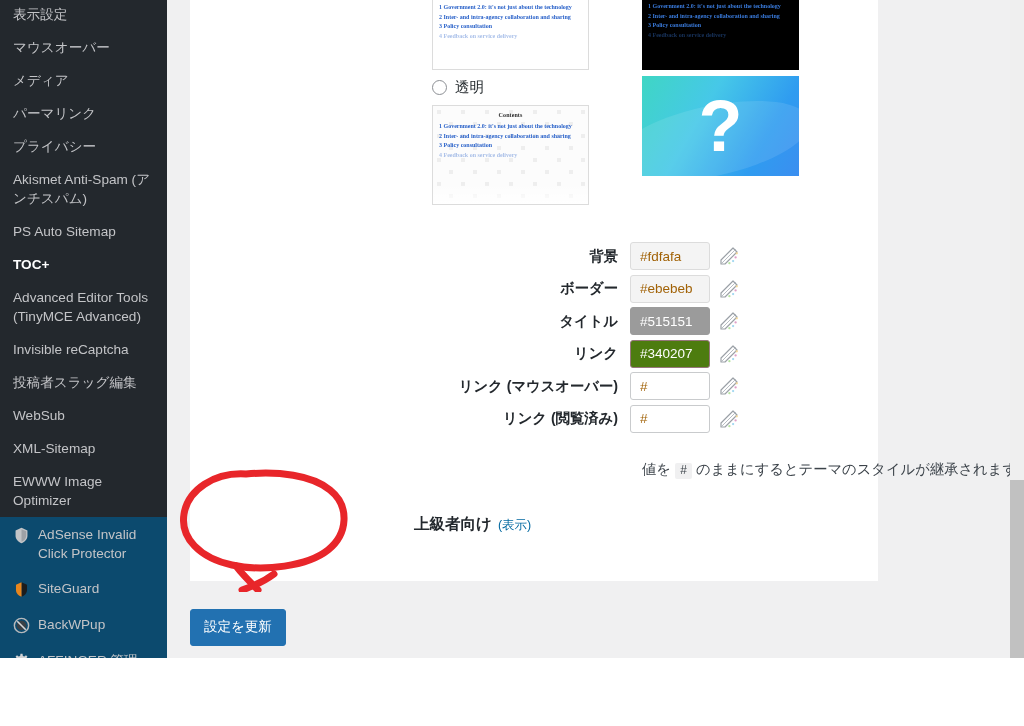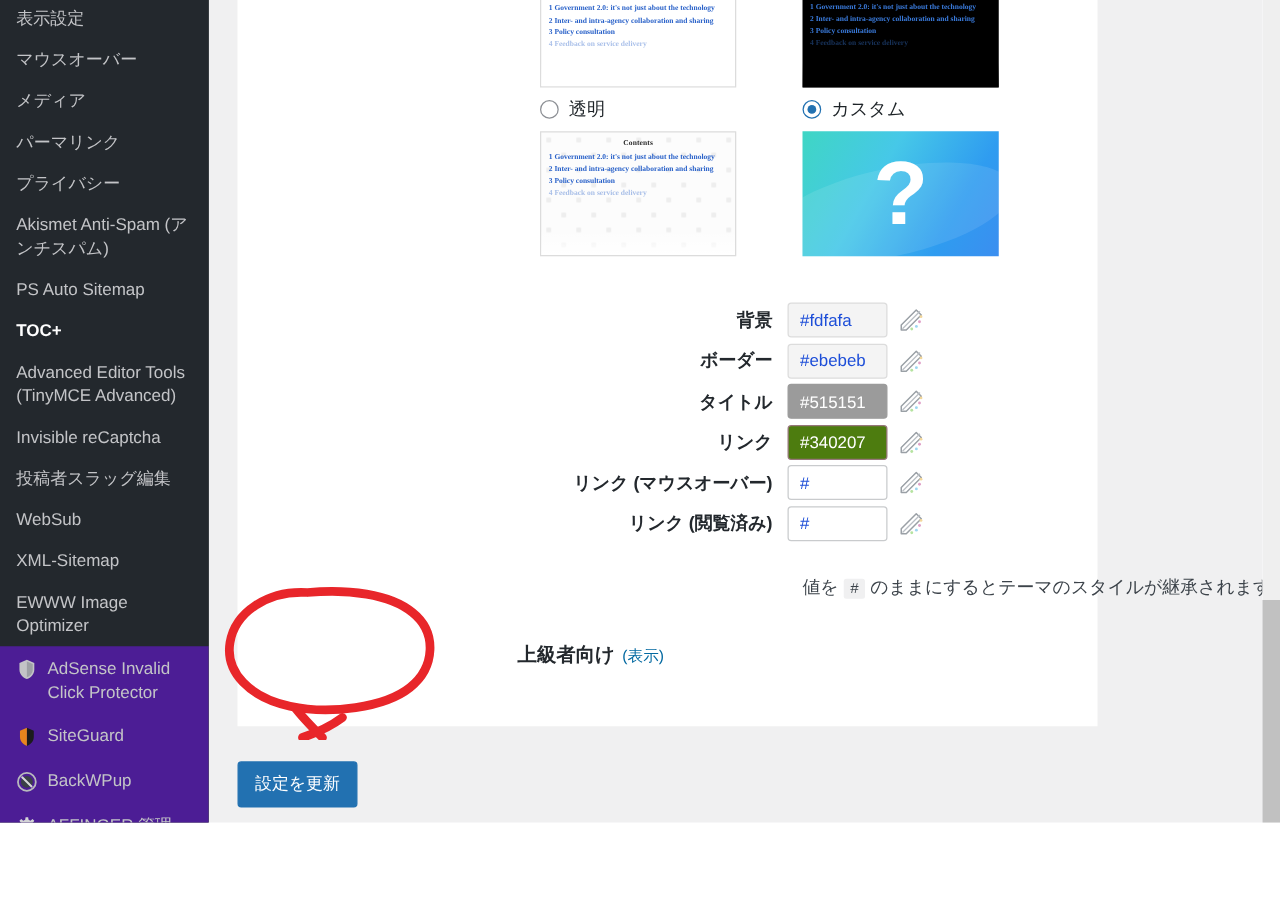--- a/index.html
+++ b/index.html
@@ -40,21 +40,21 @@
     background: #23282d;
     overflow: hidden;
   }
   .sidebar-inner {
     position: absolute;
     left: 0;
     top: -2px;
     width: 167px;
   }
   .menu-group { background: #23282d; }
-  .menu-group.dark { background: #4c1d95; }
+  .menu-group.dark { background: #0c4a6e; }
 
   .menu-item {
     display: flex;
     align-items: flex-start;
     padding: 7px 8px 7px 13px;
     color: #c3c4c7;
     font-size: 13.6px;
     line-height: 19px;
     box-sizing: border-box;
     cursor: pointer;
@@ -234,21 +234,21 @@
     width: 80px;
     height: 28px;
     border: 1px solid #c9cbcd;
     border-radius: 3px;
     box-sizing: border-box;
     display: flex;
     align-items: center;
     padding-left: 9px;
     font-size: 13.5px;
     font-family: "Liberation Sans", sans-serif;
-    color: #1d4ed8;
+    color: #a16207;
     background: #ffffff;
     cursor: text;
   }
   .color-input.filled-grey {
     background: #9b9b9b;
     border-color: #9b9b9b;
     color: #ffffff;
   }
   .color-input.filled-mauve {
     background: #4d7c0f;
@@ -488,24 +488,20 @@
           <div>1 Government 2.0: it's not just about the technology</div>
           <div>2 Inter- and intra-agency collaboration and sharing</div>
           <div>3 Policy consultation</div>
           <div class="faded">4 Feedback on service delivery</div>
         </div>
         <div class="thumb-fade"></div>
       </div>
     </div>
 
     <div class="opt-block" style="left:452px; top:76px;">
-      <div class="opt-head">
-        <span class="radio checked"></span>
-        <span class="opt-label">カスタム</span>
-      </div>
       <div class="thumb-custom">
         <div class="qmark">?</div>
       </div>
     </div>
 
     <div class="color-table" id="color-table">
         <div class="color-row">
           <div class="color-label">背景</div>
           <div class="color-input tinted">#fdfafa</div>
           <span class="picker-icon"><svg viewBox="0 0 22 22" width="22" height="22">

